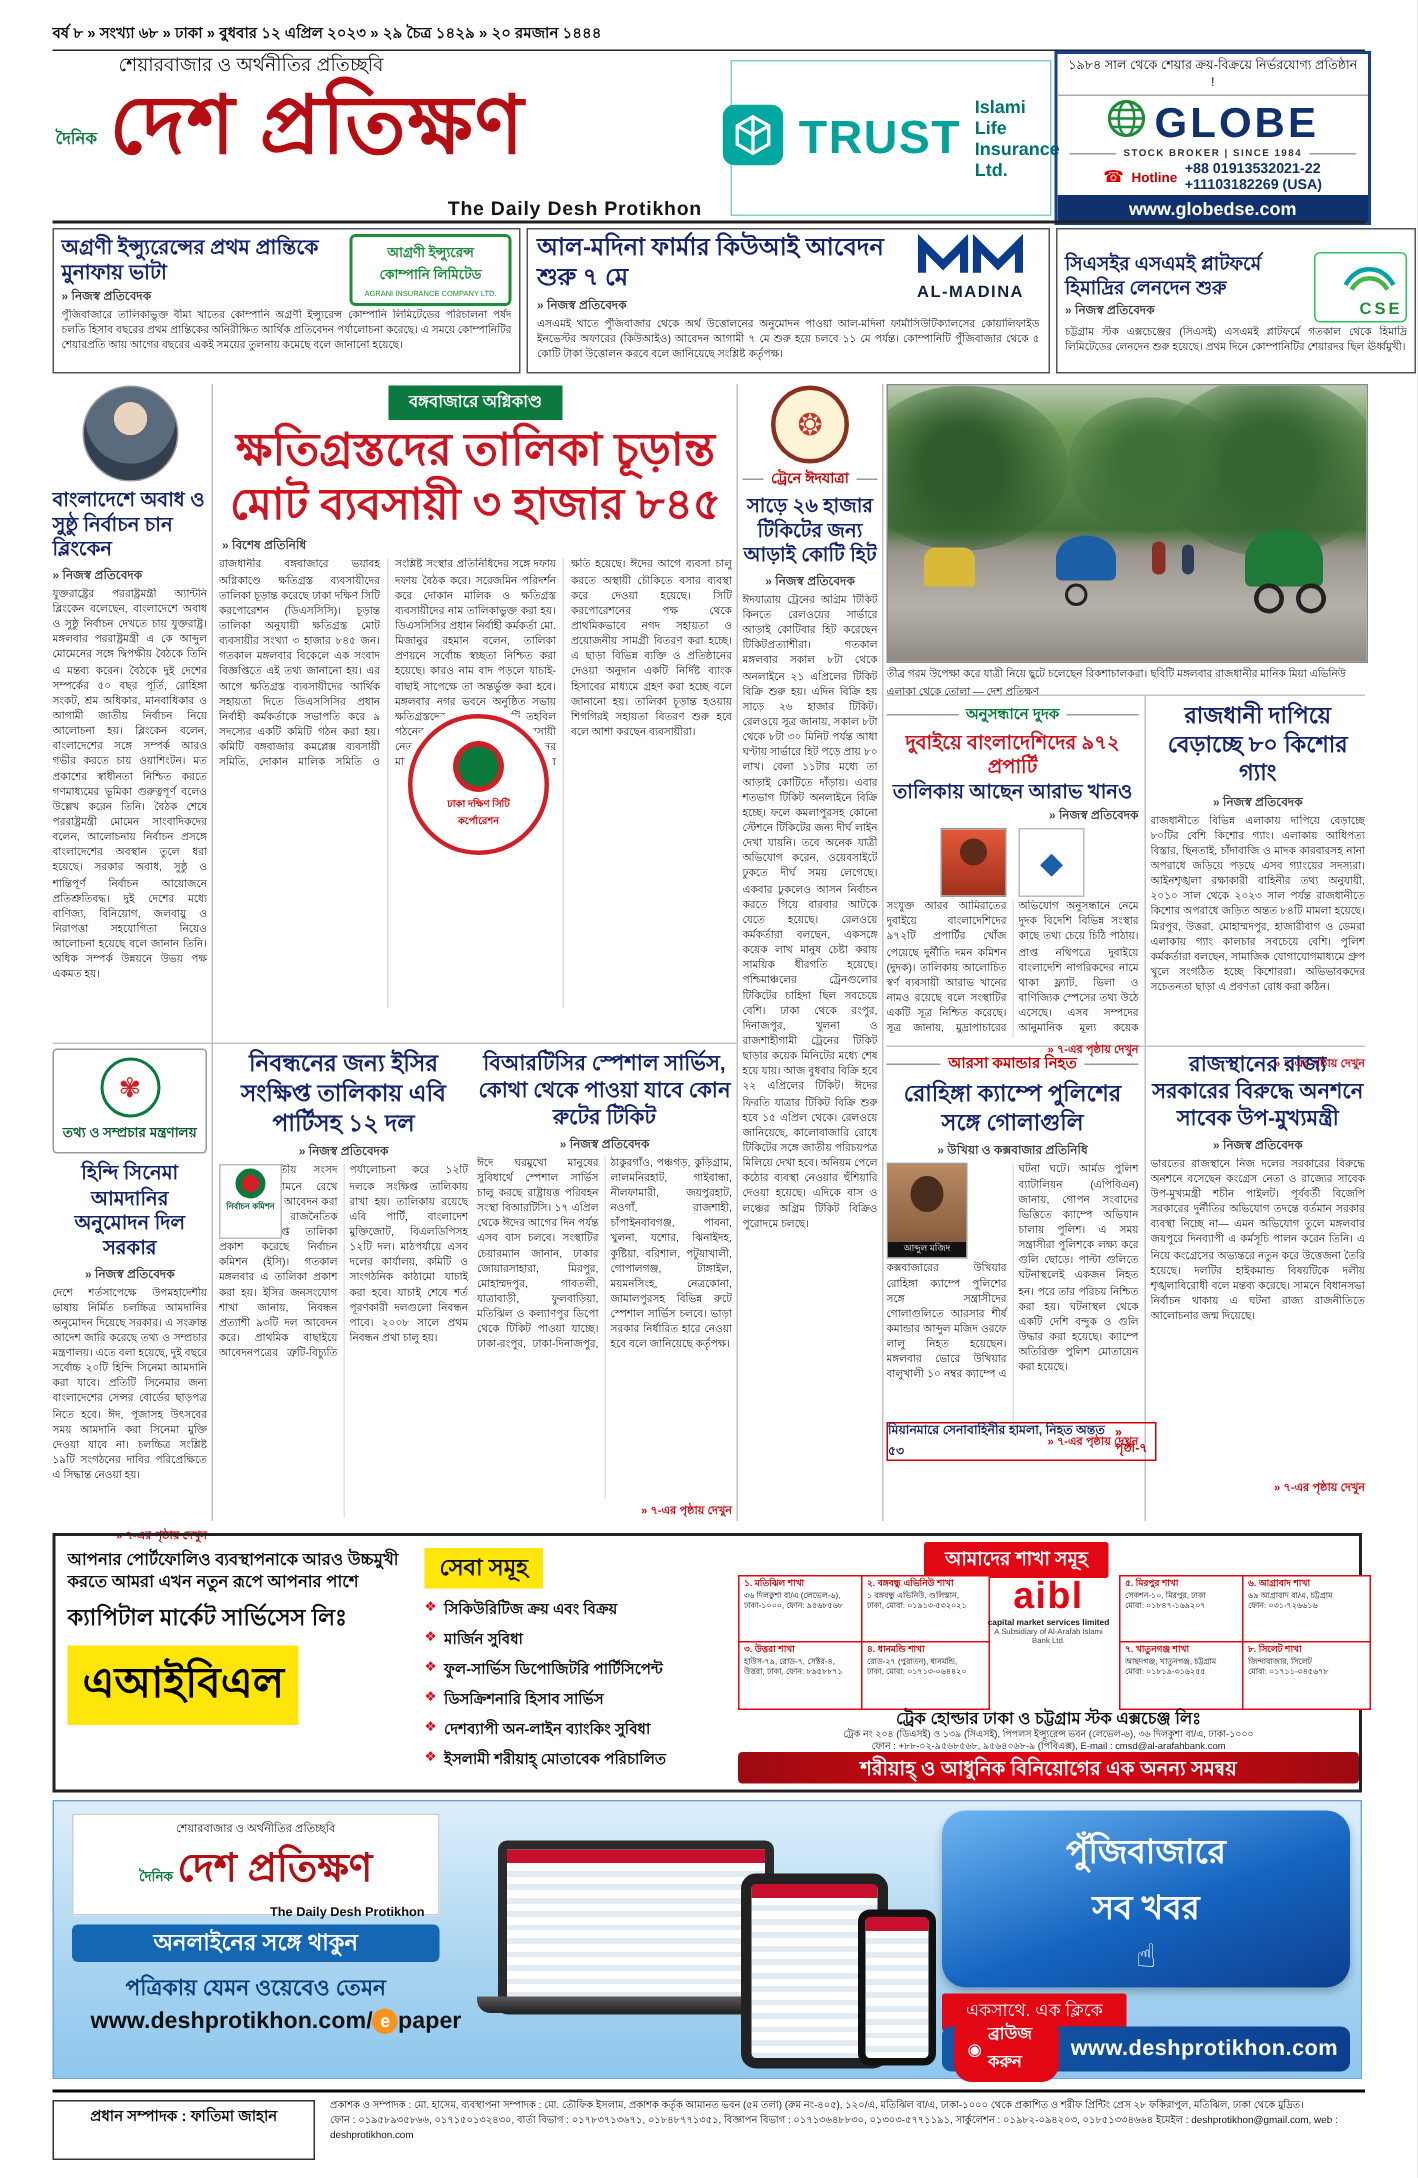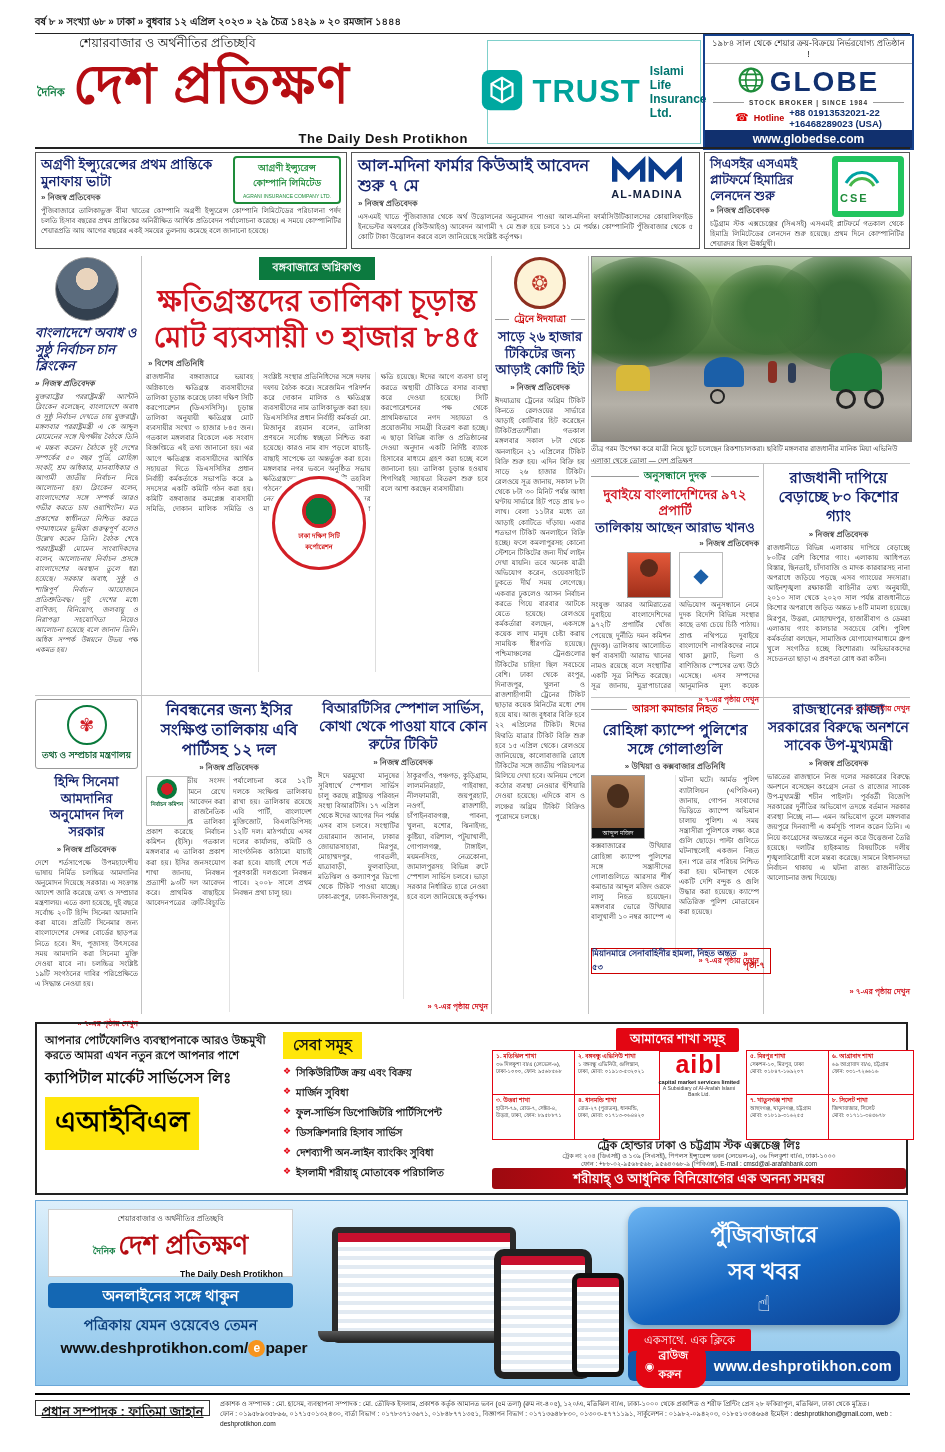--- a/index.html
+++ b/index.html
@@ -70,21 +70,21 @@
       <span style="font-size:28px;font-weight:bold;color:#11306e;letter-spacing:2px;">GLOBE</span>
     </div>
     <div class="deco-tag" style="font-size:6.5px;letter-spacing:1px;color:#333;margin:1px 8px;font-weight:bold;justify-content:center;">
         <span>STOCK BROKER | SINCE 1984</span>
       </div>
     <div style="display:flex;align-items:center;justify-content:center;gap:5px;margin-top:1px;">
       <span style="color:#d00;font-size:11px;">☎</span>
       <span style="color:#c00202;font-size:9px;font-weight:bold;">Hotline</span>
       <span style="text-align:left;">
         <span style="display:block;font-size:9.5px;font-weight:bold;color:#11306e;">+88 01913532021-22</span>
-        <span style="display:block;font-size:9.5px;font-weight:bold;color:#11306e;">+16468289023 (USA)</span>
+        <span style="display:block;font-size:9.5px;font-weight:bold;color:#11306e;">+11103182269 (USA)</span>
       </span>
     </div>
     <div style="position:absolute;left:0;right:0;bottom:0;background:#11306e;color:#fff;font-weight:bold;font-size:12px;text-align:center;padding:2px 0;">www.globedse.com</div>
   </div>
 
   <div class="rule" style="left:35px;top:147px;width:875px;height:2px;"></div>
 
   <div class="abs" style="left:35px;top:152px;width:312px;height:97px;border:1px solid #555;padding:3px 5px;box-sizing:border-box;">
     <div style="display:flex;gap:6px;">
       <div style="flex:1;">
@@ -110,46 +110,46 @@
         <svg width="70" height="28" viewBox="0 0 64 26">
             <path d="M2 24V6l13 13L28 6v18" fill="none" stroke="#0b3c8c" stroke-width="5"></path>
             <path d="M36 24V6l13 13L62 6v18" fill="none" stroke="#0b3c8c" stroke-width="5"></path>
           </svg>
         <div style="font-size:11px;font-weight:bold;color:#14213d;letter-spacing:1px;">AL-MADINA</div>
       </div>
     </div>
     <div class="body-t" style="height:34px;margin-top:2px;">এসএমই খাতে পুঁজিবাজার থেকে অর্থ উত্তোলনের অনুমোদন পাওয়া আল-মদিনা ফার্মাসিউটিক্যালসের কোয়ালিফাইড ইনভেস্টর অফারের (কিউআইও) আবেদন আগামী ৭ মে শুরু হয়ে চলবে ১১ মে পর্যন্ত। কোম্পানিটি পুঁজিবাজার থেকে ৫ কোটি টাকা উত্তোলন করবে বলে জানিয়েছে সংশ্লিষ্ট কর্তৃপক্ষ।</div>
   </div>
 
-  <div class="abs" style="left:704px;top:152px;width:206px;height:97px;border:1px solid #555;padding:3px 5px;box-sizing:border-box;">
+  <div class="abs" style="left:704px;top:152px;width:240px;height:97px;border:1px solid #555;padding:15px 5px;box-sizing:border-box;">
     <div style="display:flex;gap:6px;">
       <div style="flex:1;">
         <div class="art-h" style="font-size:12.5px;">সিএসইর এসএমই প্লাটফর্মে হিমাদ্রির লেনদেন শুরু</div>
         <div class="byline">» নিজস্ব প্রতিবেদক</div>
       </div>
-      <div style="width:56px;text-align:left;border:6px solid #22c55e;border-radius:4px;padding:2px;">
+      <div style="width:56px;text-align:right;border:1px solid #22c55e;border-radius:4px;padding:2px;">
         <svg width="44" height="24" viewBox="0 0 40 24">
             <path d="M4 19c8-14 24-14 32 0" stroke="#00a3a3" fill="none" stroke-width="3"></path>
             <path d="M8 22c6-10 18-10 24 0" stroke="#45b649" fill="none" stroke-width="3"></path>
           </svg>
         <div style="font-size:11px;font-weight:bold;color:#1e8c3a;letter-spacing:2px;">CSE</div>
       </div>
     </div>
     <div class="body-t" style="height:36px;margin-top:2px;">চট্টগ্রাম স্টক এক্সচেঞ্জের (সিএসই) এসএমই প্লাটফর্মে গতকাল থেকে হিমাদ্রি লিমিটেডের লেনদেন শুরু হয়েছে। প্রথম দিনে কোম্পানিটির শেয়ারদর ছিল ঊর্ধ্বমুখী।</div>
   </div>
 
   <div class="vline" style="left:141px;top:256px;height:758px;"></div>
   <div class="vline" style="left:491px;top:256px;height:758px;"></div>
   <div class="vline" style="left:588px;top:256px;height:758px;"></div>
   <div class="vline" style="left:763px;top:464px;height:550px;"></div>
   <div class="hline" style="left:35px;top:695px;width:456px;"></div>
   <div class="hline" style="left:591px;top:463px;width:319px;"></div>
   <div class="hline" style="left:591px;top:697px;width:319px;"></div>
 
-  <div class="abs" style="left:35px;top:257px;width:103px;height:436px;font-style:italic;">
+  <div class="abs" style="left:35px;top:257px;width:103px;height:436px;">
     <div style="width:62px;height:62px;border-radius:50%;margin:0 auto;border:1px solid #999;
                 background:radial-gradient(circle at 50% 34%,#e9d4bd 0 21%,#5a6b7d 22% 58%,#33404f 59% 100%);"></div>
     <div class="art-h" style="font-size:13px;margin-top:4px;">বাংলাদেশে অবাধ ও সুষ্ঠু নির্বাচন চান ব্লিংকেন</div>
     <div class="byline" style="margin:2px 0;">» নিজস্ব প্রতিবেদক</div>
     <div class="body-t" style="height:300px;">যুক্তরাষ্ট্রের পররাষ্ট্রমন্ত্রী অ্যান্টনি ব্লিংকেন বলেছেন, বাংলাদেশে অবাধ ও সুষ্ঠু নির্বাচন দেখতে চায় যুক্তরাষ্ট্র। মঙ্গলবার পররাষ্ট্রমন্ত্রী এ কে আব্দুল মোমেনের সঙ্গে দ্বিপক্ষীয় বৈঠকে তিনি এ মন্তব্য করেন। বৈঠকে দুই দেশের সম্পর্কের ৫০ বছর পূর্তি, রোহিঙ্গা সংকট, শ্রম অধিকার, মানবাধিকার ও আগামী জাতীয় নির্বাচন নিয়ে আলোচনা হয়। ব্লিংকেন বলেন, বাংলাদেশের সঙ্গে সম্পর্ক আরও গভীর করতে চায় ওয়াশিংটন। মত প্রকাশের স্বাধীনতা নিশ্চিত করতে গণমাধ্যমের ভূমিকা গুরুত্বপূর্ণ বলেও উল্লেখ করেন তিনি। বৈঠক শেষে পররাষ্ট্রমন্ত্রী মোমেন সাংবাদিকদের বলেন, আলোচনায় নির্বাচন প্রসঙ্গে বাংলাদেশের অবস্থান তুলে ধরা হয়েছে। সরকার অবাধ, সুষ্ঠু ও শান্তিপূর্ণ নির্বাচন আয়োজনে প্রতিশ্রুতিবদ্ধ। দুই দেশের মধ্যে বাণিজ্য, বিনিয়োগ, জলবায়ু ও নিরাপত্তা সহযোগিতা নিয়েও আলোচনা হয়েছে বলে জানান তিনি। অধিক সম্পর্ক উন্নয়নে উভয় পক্ষ একমত হয়।</div>
   </div>
 
   <div class="abs" style="left:146px;top:257px;width:342px;height:436px;">
     <div style="text-align:center;"><span class="chip-green">বঙ্গবাজারে অগ্নিকাণ্ড</span></div>
     <div style="font-size:30px;font-weight:bold;color:#cf1420;text-align:center;line-height:1.22;margin-top:3px;">ক্ষতিগ্রস্তদের তালিকা চূড়ান্ত</div>
@@ -401,19 +401,19 @@
                 background:linear-gradient(90deg,#1258a8,#0d3f8f);">
       <span style="background:#e30613;border-radius:12px;color:#fff;font-weight:bold;font-size:11px;padding:3px 9px;display:inline-flex;align-items:center;gap:4px;">
           <span>◉</span>
           <span>ব্রাউজ করুন</span>
         </span>
       <span style="color:#fff;font-weight:bold;font-size:14.5px;letter-spacing:.3px;">www.deshprotikhon.com</span>
     </div>
   </div>
 
   <div class="rule" style="left:35px;top:1393px;width:875px;height:2px;background:#000;"></div>
-  <div class="abs" style="left:35px;top:1400px;width:175px;height:16px;border:1.5px solid #333;font-size:13px;font-weight:bold;text-align:center;line-height:22px;box-sizing:border-box;text-decoration:underline;">প্রধান সম্পাদক : ফাতিমা জাহান</div>
+  <div class="abs" style="left:35px;top:1400px;width:175px;height:40px;border:1.5px solid #333;font-size:10px;font-weight:bold;text-align:center;line-height:22px;box-sizing:border-box;">প্রধান সম্পাদক : ফাতিমা জাহান</div>
   <div class="abs" style="left:220px;top:1399px;width:690px;">
     <div style="font-size:6.6px;line-height:1.55;color:#111;">প্রকাশক ও সম্পাদক : মো. হাসেম, ব্যবস্থাপনা সম্পাদক : মো. তৌফিক ইসলাম, প্রকাশক কর্তৃক আমানত ভবন (৫ম তলা) (রুম নং-৪০৫), ১২০/এ, মতিঝিল বা/এ, ঢাকা-১০০০ থেকে প্রকাশিত ও শরীফ প্রিন্টিং প্রেস ২৮ ফকিরাপুল, মতিঝিল, ঢাকা থেকে মুদ্রিত।</div>
     <div style="font-size:6.6px;line-height:1.55;color:#111;">ফোন : ০১৯৫৮৯৩৫৮৬৬, ০১৭১৫০১৩২৪৩০, বার্তা বিভাগ : ০১৭৮৩৭১৩৬৭১, ০১৮৪৮৭৭১৩৫১, বিজ্ঞাপন বিভাগ : ০১৭১৩৬৪৮৮৩০, ০১৩০৩-৫৭৭১১৯১, সার্কুলেশন : ০১৯৮২-০৯৪২০৩, ০১৮৫১৩৩৪৬৬৪ ইমেইল : deshprotikhon@gmail.com, web : deshprotikhon.com</div>
   </div>
 
 </div>
 
 </body></html>

